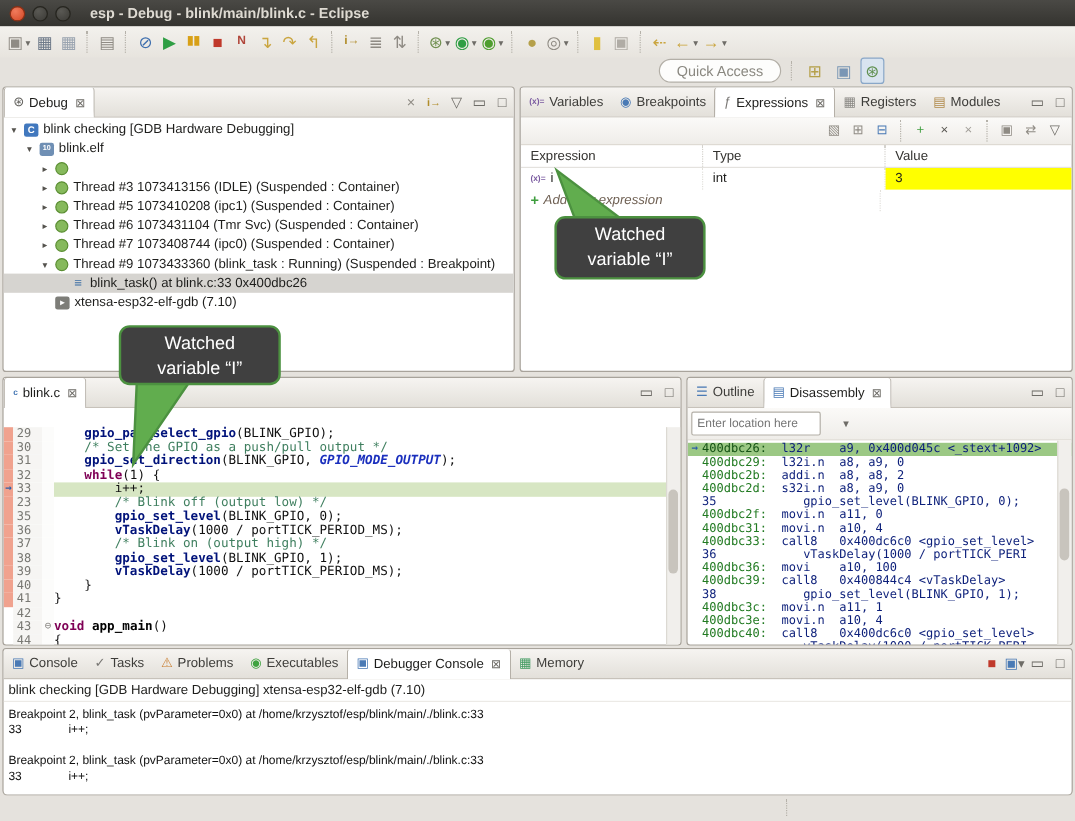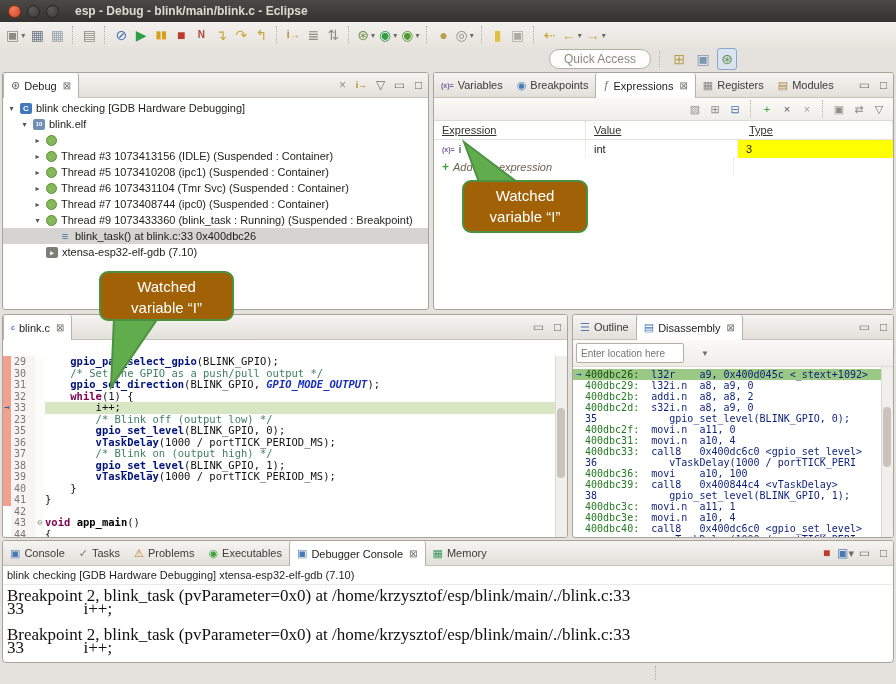--- a/index.html
+++ b/index.html
@@ -65,21 +65,21 @@
   .ti.elf{background:#6f8fb4;font-size:6px;}
   .ti.thread{width:11px;height:11px;border-radius:50%;background:#86b95c;border:1px solid #5c8f34;box-sizing:border-box;}
   .ti.frame{background:transparent;color:#3b6ea5;font-size:11px;line-height:10px;}
   .ti.gdb{background:#7d7d78;font-size:7px;}
 
   
   .etb{height:22px;background:linear-gradient(#fbfaf8,#efede9);display:flex;align-items:center;
     justify-content:flex-end;padding-right:4px;border-bottom:1px solid #dedad3;}
   .etb .tbtn{height:18px;}
   .etb .g{font-size:11px;}
-  .thead{display:flex;height:18px;align-items:center;font-size:11px;color:#33322f;border-bottom:1px solid #e4e2de;text-decoration:underline;}
+  .thead{display:flex;height:18px;align-items:center;font-size:11px;color:#33322f;border-bottom:1px solid #e4e2de;}
   .th{padding-left:8px;box-sizing:border-box;border-right:1px dotted #d4d2cd;height:100%;display:flex;align-items:center;}
   .tr{display:flex;height:18px;align-items:center;font-size:11px;color:#1e1e1c;}
   .td{padding-left:8px;box-sizing:border-box;border-right:1px dotted #e2e0db;height:100%;display:flex;
     align-items:center;gap:4px;overflow:hidden;}
   .c-expr{width:152px;flex:none;}
   .c-type{width:152px;flex:none;}
   .c-val{flex:1;border-right:none;}
   .xvar{font-size:7px;font-weight:bold;color:#7a5aa0;}
   .addplus{color:#3f9e3f;font-weight:bold;font-size:12px;}
   .addlbl{font-style:italic;color:#6e5f52;}
@@ -116,29 +116,29 @@
   .dl.cur{background:#9bc884;}
   .dmark{width:12px;flex:none;color:#2d5fa8;font-weight:bold;font-size:9px;text-align:center;}
   .daddr{color:#217a21;}
   .dl.cur .daddr{color:#145214;}
   .dins{color:#0c1f7a;}
   .dsrc{color:#0c1f7a;}
 
   
   .chead-label{height:18px;font-size:11px;color:#1e1e1c;display:flex;align-items:center;padding-left:4px;
     border-bottom:1px solid #eceae6;}
-  .cout{font-family:Liberation Serif, serif;font-size:17px;line-height:13px;color:#111;
+  .cout{font-family:Liberation Sans, sans-serif;font-size:10px;line-height:13px;color:#111;
     white-space:pre;padding:4px 0 0 4px;}
 
   
   .statusbar{position:absolute;left:0;top:663px;width:896px;height:21px;background:#e5e2dd;}
   .statussep{position:absolute;left:655px;top:3px;height:14px;border-left:1px dotted #b5b1a9;}
 
   
-  .callout{position:absolute;z-index:40;background:#a16207;border:2px solid #4c9140;border-radius:9px;
+  .callout{position:absolute;z-index:40;background:#404040;border:2px solid #4c9140;border-radius:9px;
     color:#fff;font-size:15px;line-height:21px;text-align:center;box-sizing:border-box;padding-top:3px;}
   #callout-arrows{position:absolute;left:0;top:0;width:896px;height:684px;z-index:39;pointer-events:none;}
 </style>
 </head>
 <body>
 
 <div class="screen">
 
   <div class="titlebar">
     <span class="wbtn close"></span>
@@ -389,22 +389,22 @@
         </button>
         <button class="tbtn">
           <span class="g" style="color: rgb(143, 139, 132);">⇄</span>
         </button>
         <button class="tbtn">
           <span class="g" style="color: rgb(110, 108, 103);">▽</span>
         </button>
       </div>
     <div class="thead" id="expr-cols">
         <div class="th c-expr">Expression</div>
+        <div class="th c-type">Type</div>
         <div class="th c-val">Value</div>
-        <div class="th c-type">Type</div>
       </div>
     <div id="expr-rows">
         <div class="tr">
           <div class="td c-expr">
             <span class="xvar">(x)=</span>
             <span>i</span>
           </div>
           <div class="td c-type">int</div>
           <div class="td c-val" style="background: rgb(255, 255, 0);">3</div>
         </div>

